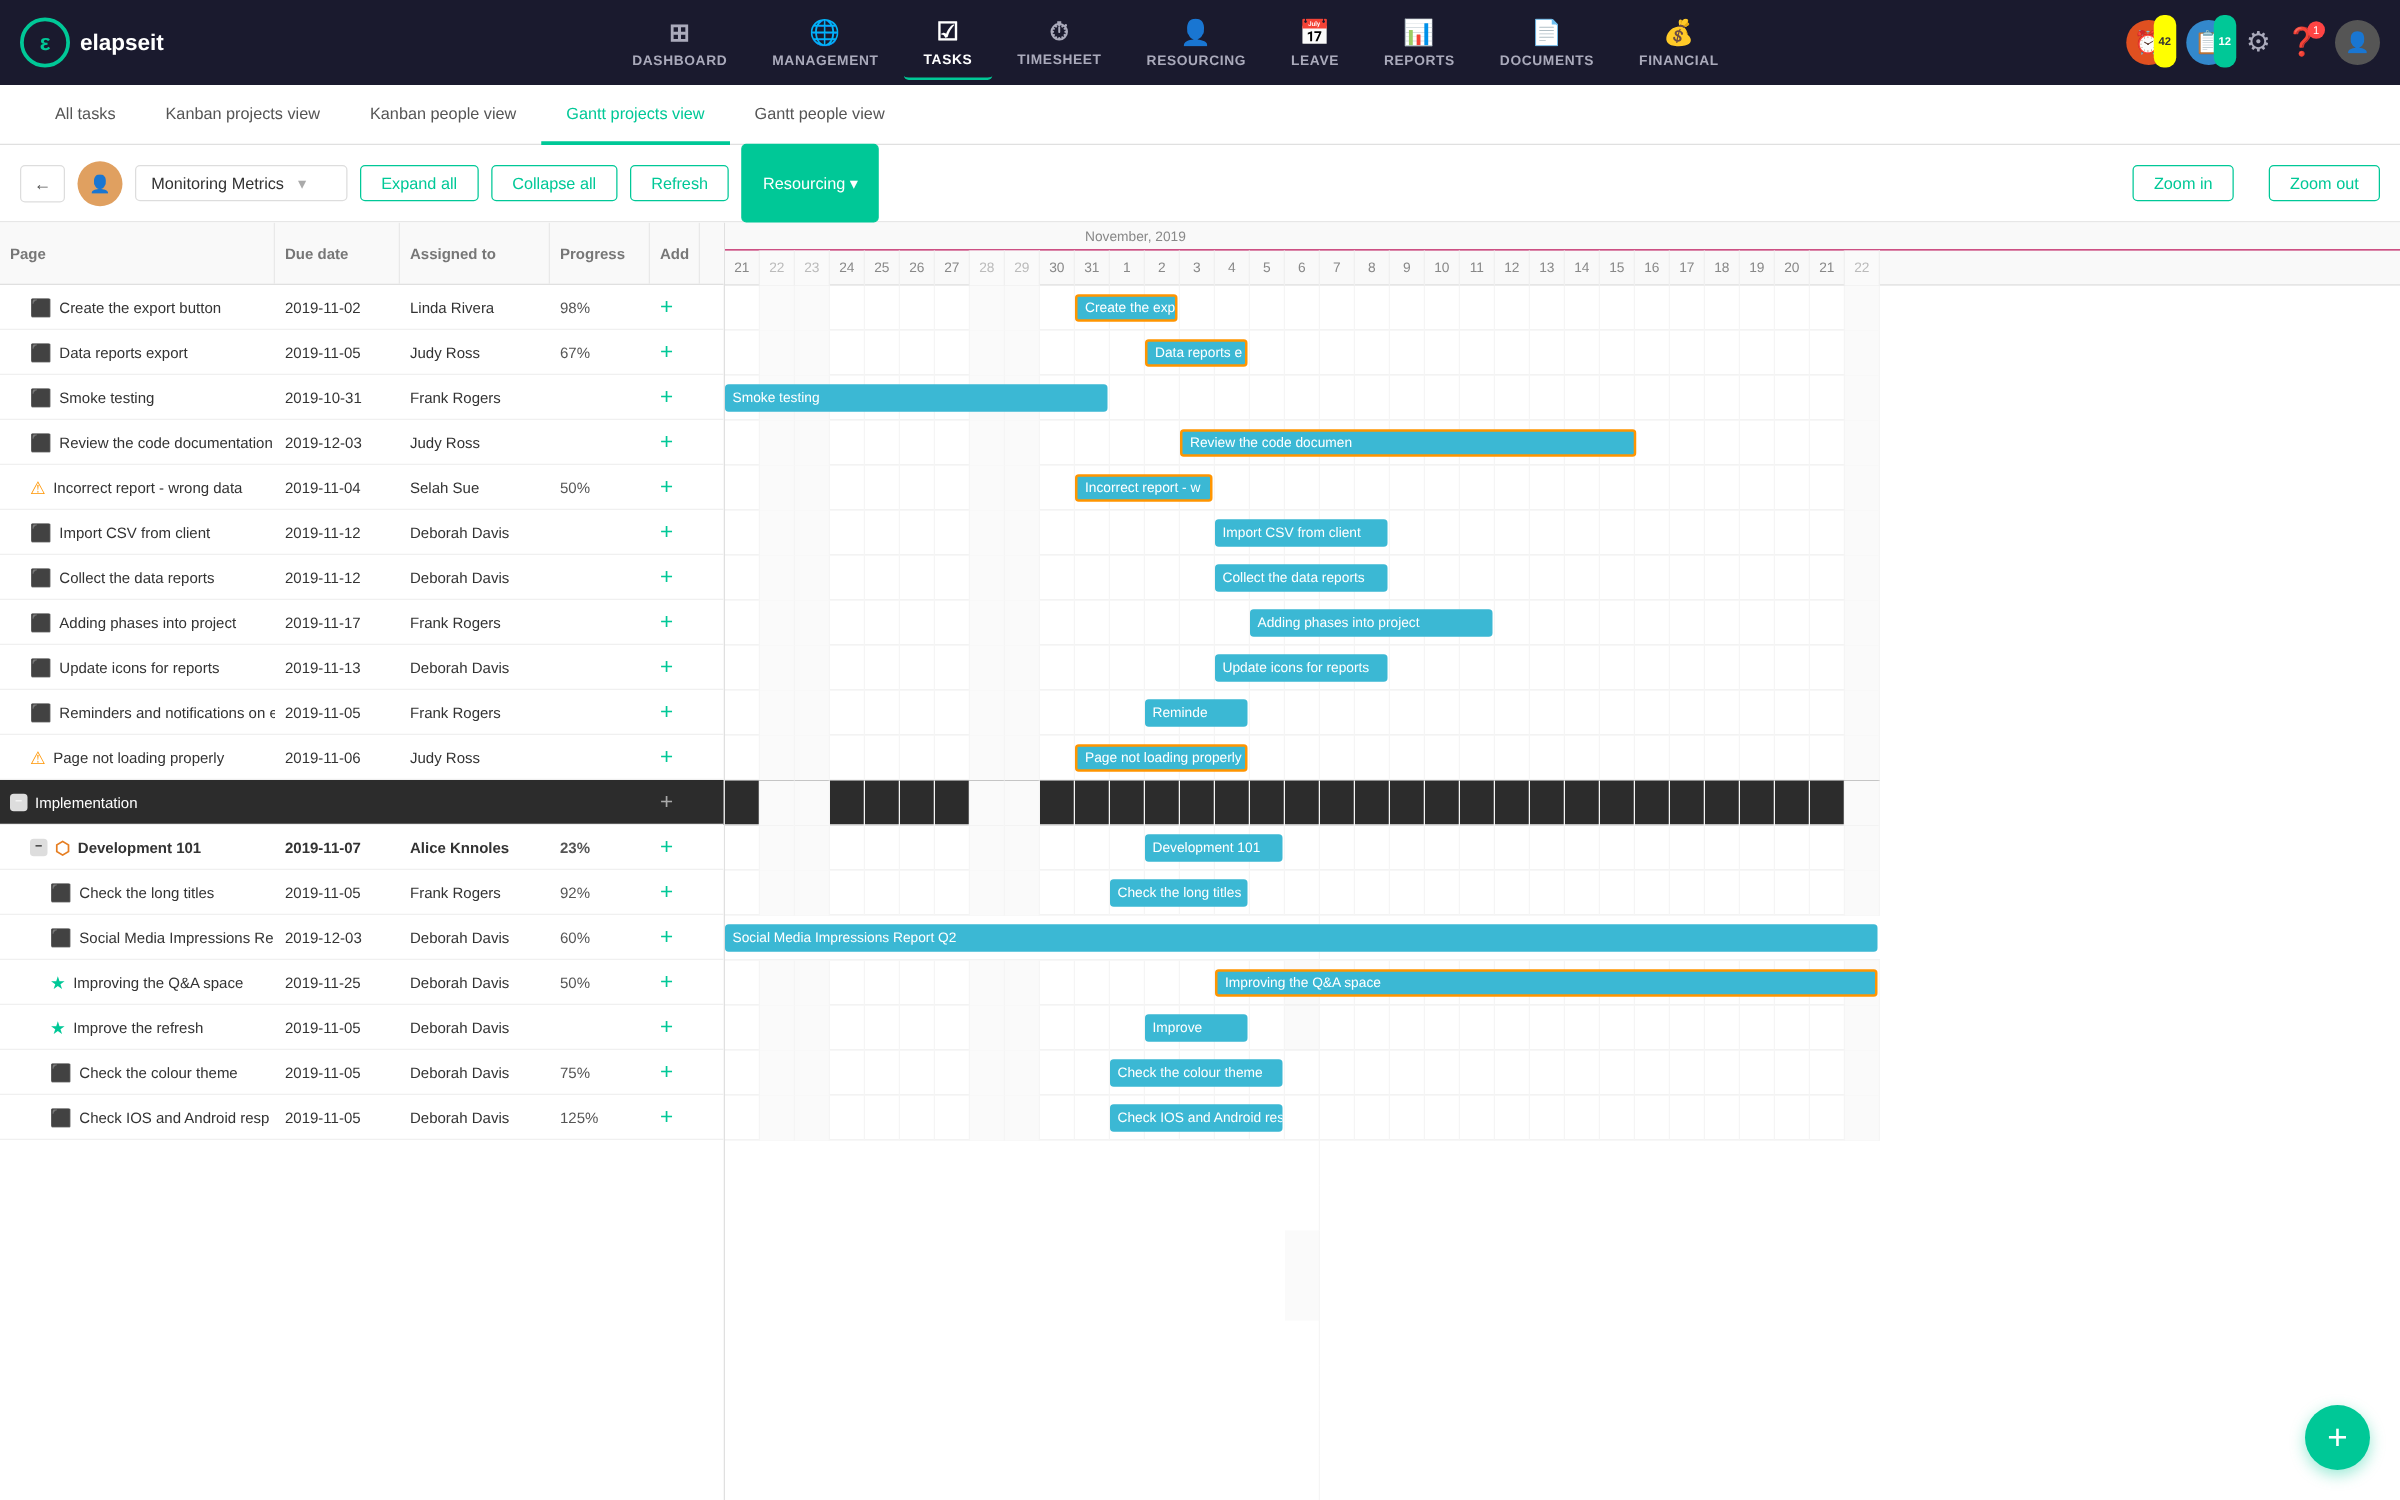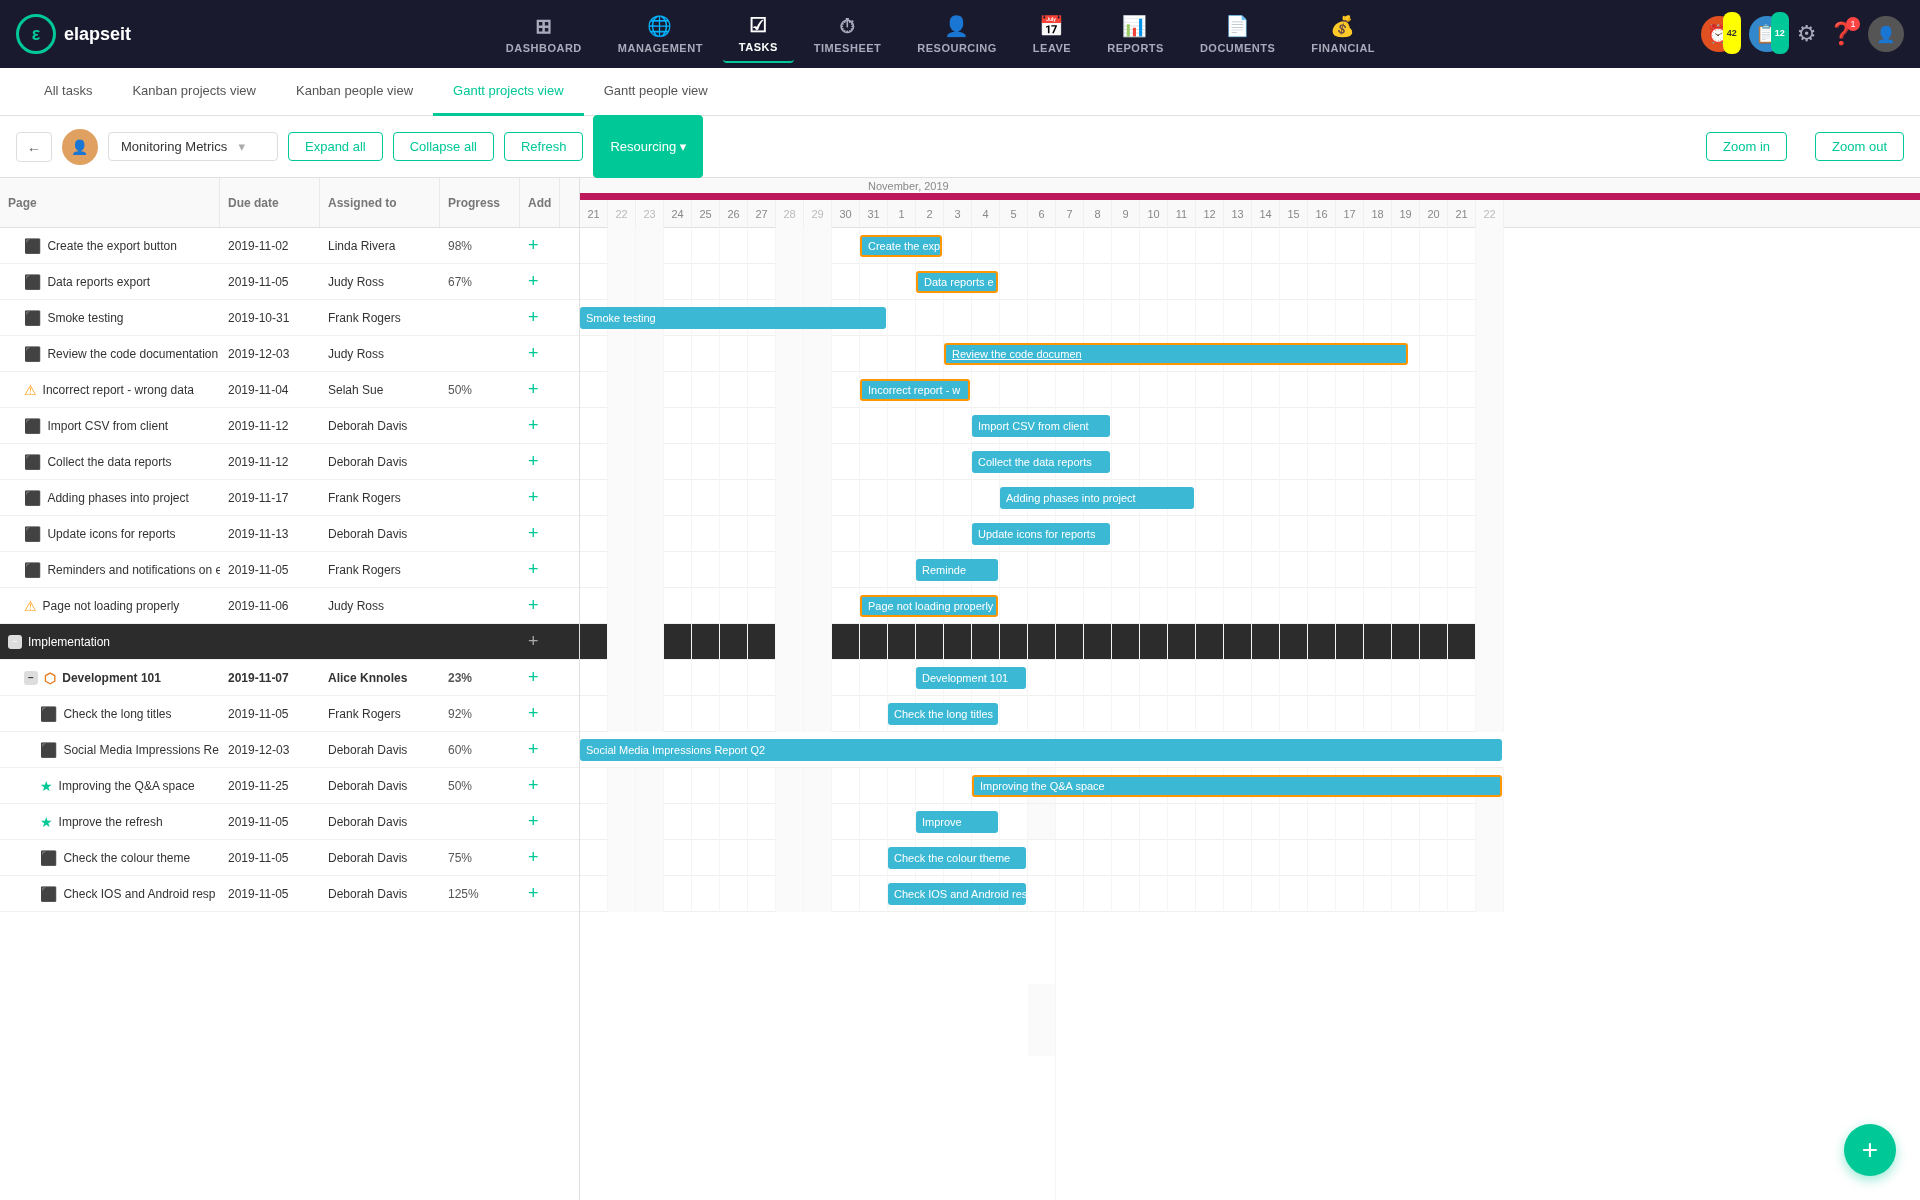--- a/index.html
+++ b/index.html
@@ -95,21 +95,21 @@
     .task-icon-blue { color: #1a9be6; font-size: 14px; }
     .task-icon-warn { color: #ff9500; font-size: 14px; }
     .task-icon-star-green { color: #00c897; font-size: 14px; }
     .task-icon-org { color: #e67e22; font-size: 14px; }
     .collapse-btn { width: 14px; height: 14px; background: #ddd; border-radius: 3px; display: flex; align-items: center; justify-content: center; font-size: 10px; cursor: pointer; flex-shrink: 0; }
     .plus-btn { color: #00c897; font-size: 18px; cursor: pointer; font-weight: 300; }
 
     
     .gantt-area { flex: 1; overflow-x: auto; overflow-y: auto; position: relative; }
     .gantt-header { height: 50px; background: #f9f9f9; border-bottom: 1px solid #e0e0e0; position: sticky; top: 0; z-index: 9; }
-    .gantt-month-row { height: 22px; display: flex; align-items: center; padding-left: 8px; font-size: 11px; color: #888; border-bottom: 7px solid #be185d; }
+    .gantt-month-row { height: 22px; display: flex; align-items: center; padding-left: 8px; font-size: 11px; color: #888; border-bottom: 1px solid #be185d; }
     .gantt-days-row { height: 28px; display: flex; align-items: center; }
     .gantt-day { width: 28px; min-width: 28px; height: 28px; display: flex; align-items: center; justify-content: center; font-size: 11px; color: #888; border-right: 1px solid #f0f0f0; }
     .gantt-day.weekend { background: #fafafa; color: #bbb; }
     .gantt-body { position: relative; }
     .gantt-row { height: 36px; display: flex; align-items: center; border-bottom: 1px solid #f0f0f0; position: relative; }
     .gantt-row.group-row { background: #2c2c2c; height: 36px; }
     .gantt-row.subgroup-row { height: 36px; background: white; }
     .gantt-cell { width: 28px; min-width: 28px; height: 36px; border-right: 1px solid #f5f5f5; flex-shrink: 0; }
     .gantt-cell.weekend { background: #fafafa; }
     .gantt-bar {
@@ -659,21 +659,21 @@
           <div class="gantt-cell"></div>
           <div class="gantt-cell"></div>
           <div class="gantt-cell"></div>
           <div class="gantt-cell"></div>
           <div class="gantt-cell"></div>
           <div class="gantt-cell"></div>
           <div class="gantt-cell"></div>
           <div class="gantt-cell"></div>
           <div class="gantt-cell"></div>
           <div class="gantt-cell weekend"></div>
-          <div class="gantt-bar orange-border" style="left: 364px; width: 464px; text-decoration: underline;">Review the code documen</div>
+          <div class="gantt-bar orange-border" style="left: 364px; width: 365px;">Review the code documen</div>
         </div>
         <div class="gantt-row" style="width: 924px; position: relative;">
           <div class="gantt-cell"></div>
           <div class="gantt-cell weekend"></div>
           <div class="gantt-cell weekend"></div>
           <div class="gantt-cell"></div>
           <div class="gantt-cell"></div>
           <div class="gantt-cell"></div>
           <div class="gantt-cell"></div>
           <div class="gantt-cell weekend"></div>

